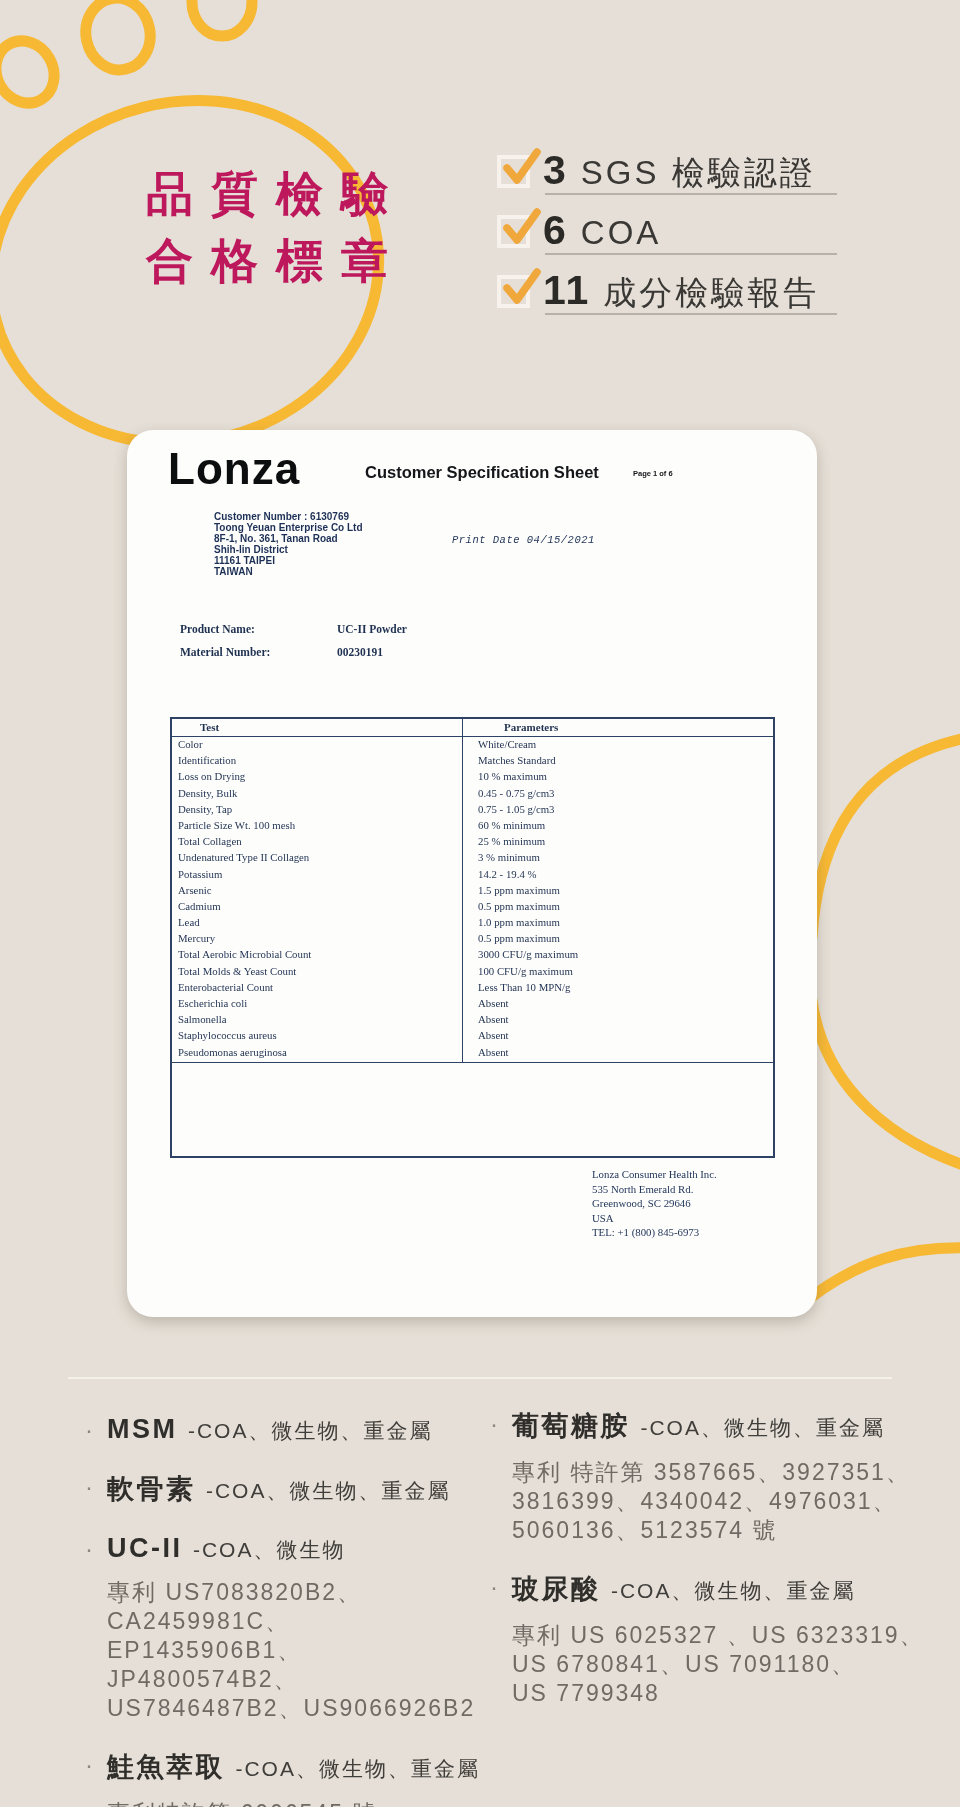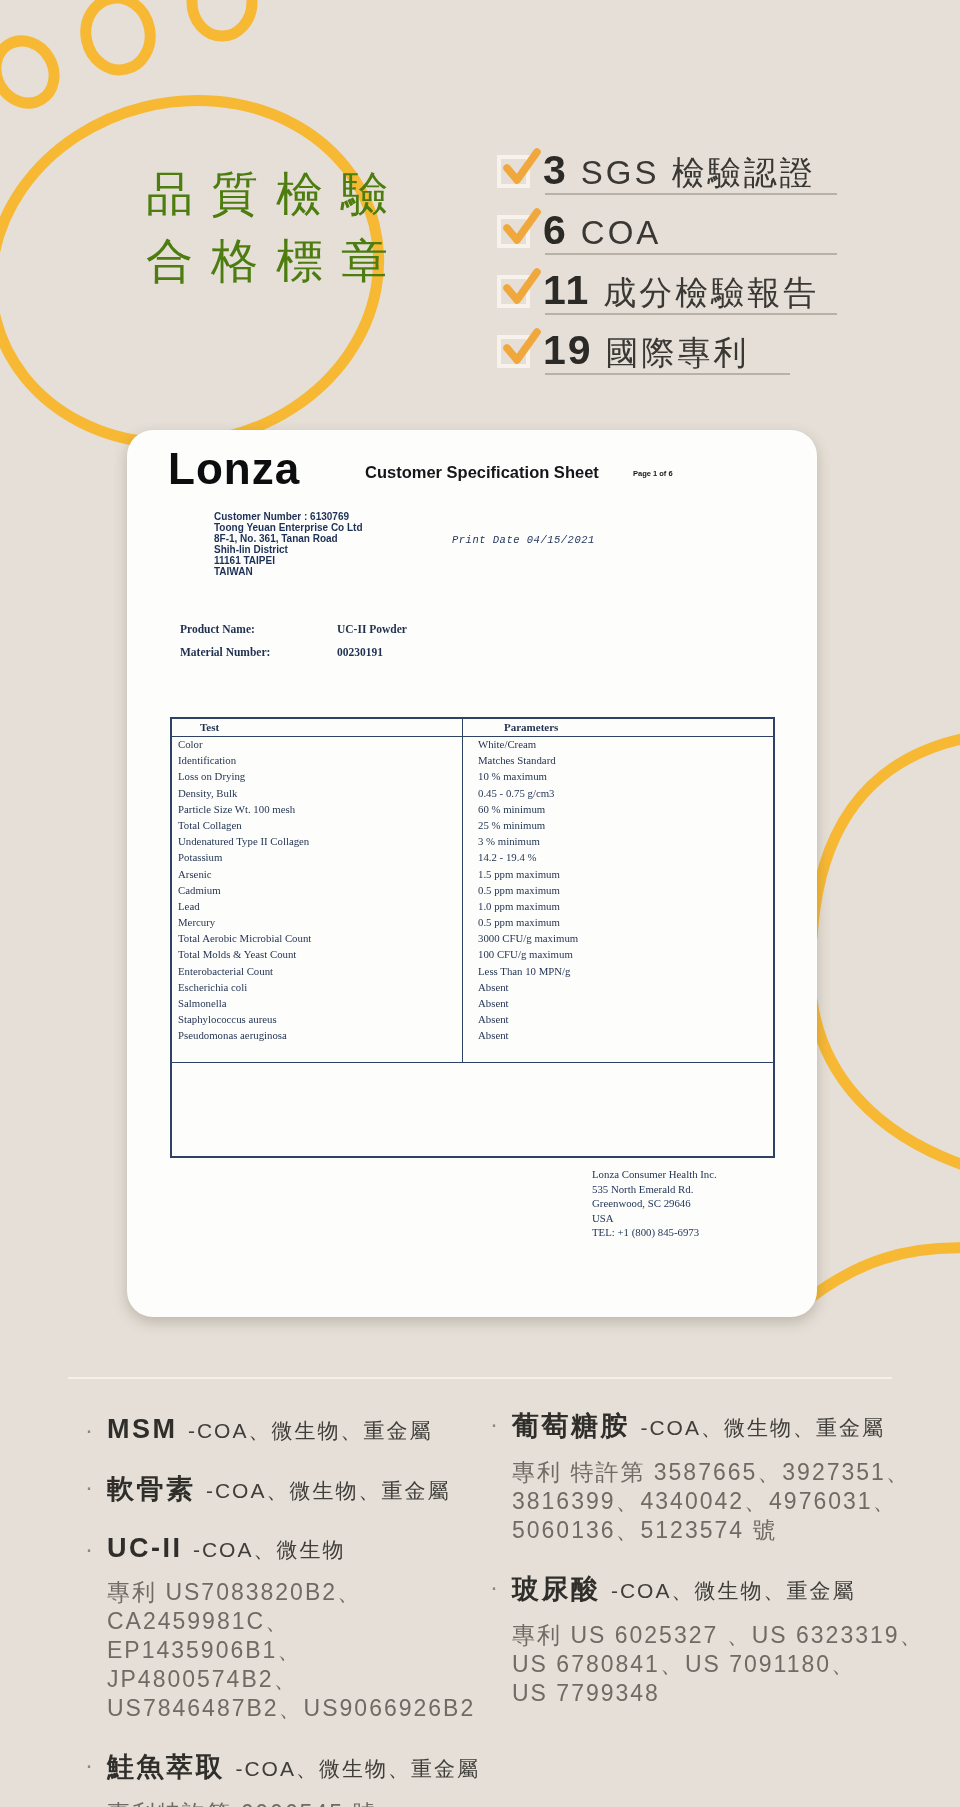--- a/index.html
+++ b/index.html
@@ -7,22 +7,22 @@
     position:relative; width:960px; height:1807px;
     background:#e5dfd7; overflow:hidden;
     font-family:"Liberation Sans", sans-serif;
     color:#2e2c29;
   }
   .paw-svg { position:absolute; left:0; top:0; pointer-events:none; }
 
   
   .page-title {
     position:absolute; left:146px; top:160px;
-    font-size:47px; font-weight:400; letter-spacing:18px;
-    line-height:67px; color:#4d7c0f;
+    font-size:47px; font-weight:700; letter-spacing:18px;
+    line-height:67px; color:#be185d;
   }
 
   
   .checklist { position:absolute; left:497px; top:145px; width:360px; }
   .check-item { position:relative; height:60px; }
   .checkbox {
     position:absolute; left:0; top:10px; width:33px; height:33px;
     border:4px solid #f7f3ec; box-sizing:border-box;
   }
   .checkmark {
@@ -149,31 +149,20 @@
         <svg class="checkmark" viewBox="0 0 44 44">
           <path d="M9 23 L19 35 L39 7"></path>
         </svg>
         <span class="check-text">
           <span class="check-number">11</span>
           <span class="check-label">成分檢驗報告</span>
         </span>
         <span class="check-underline"></span>
       </div>
 
-      <div class="check-item">
-        <span class="checkbox"></span>
-        <svg class="checkmark" viewBox="0 0 44 44">
-          <path d="M9 23 L19 35 L39 7"></path>
-        </svg>
-        <span class="check-text">
-          <span class="check-number">19</span>
-          <span class="check-label">國際專利</span>
-        </span>
-        <span class="check-underline"></span>
-      </div>
     </div>
 
   <div class="paper">
     <div class="doc-logo">Lonza</div>
     <div class="doc-title">Customer Specification Sheet</div>
     <div class="doc-page">Page 1 of 6</div>
 
     <div class="cust-block">
 
     <div class="cust-line">Customer Number : 6130769</div>
@@ -216,20 +205,24 @@
           <div class="t-row">
             <span class="t-cell-test">Loss on Drying</span>
             <span class="t-cell-param">10 % maximum</span>
           </div>
 
           <div class="t-row">
             <span class="t-cell-test">Density, Bulk</span>
             <span class="t-cell-param">0.45 - 0.75 g/cm3</span>
           </div>
 
+          <div class="t-row">
+            <span class="t-cell-test">Density, Tap</span>
+            <span class="t-cell-param">0.75 - 1.05 g/cm3</span>
+          </div>
 
           <div class="t-row">
             <span class="t-cell-test">Particle Size Wt. 100 mesh</span>
             <span class="t-cell-param">60 % minimum</span>
           </div>
 
           <div class="t-row">
             <span class="t-cell-test">Total Collagen</span>
             <span class="t-cell-param">25 % minimum</span>
           </div>

